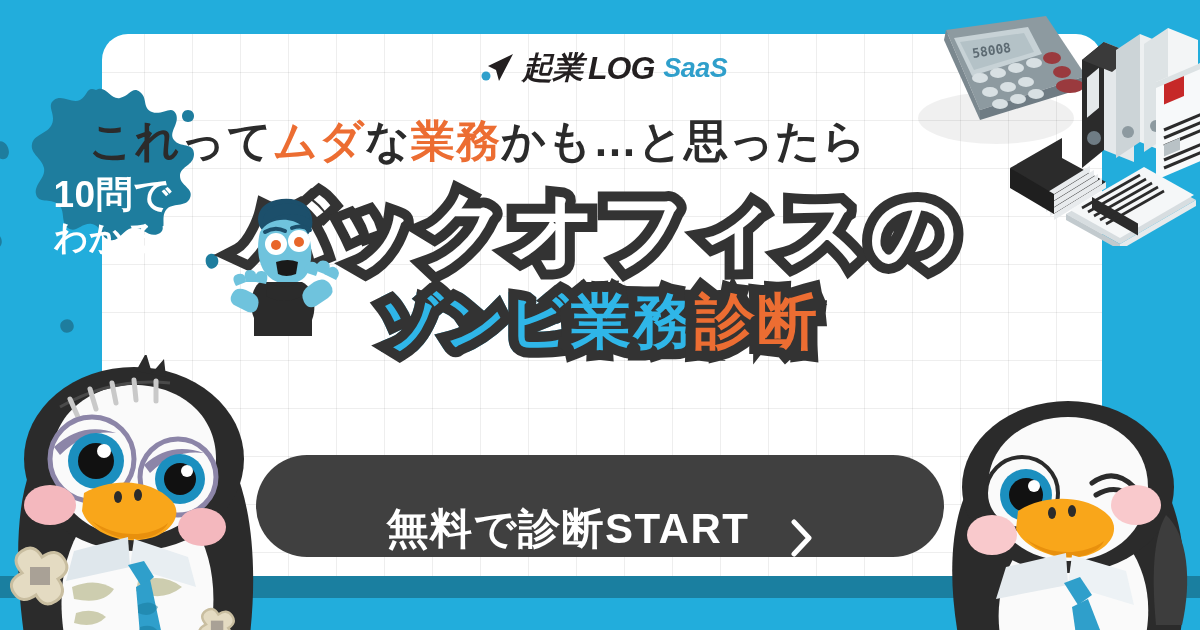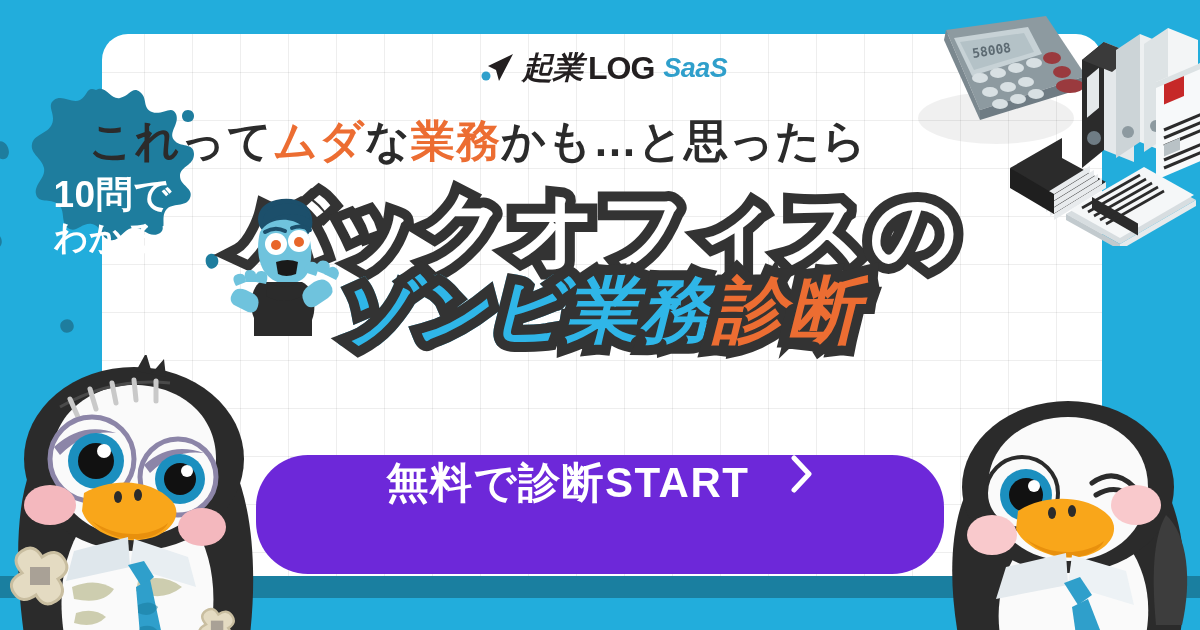--- a/index.html
+++ b/index.html
@@ -44,21 +44,21 @@
   .logo{
     position:absolute;left:481px;top:48px;height:40px;
     display:flex;align-items:center;gap:7px;
   }
   .logo .plane{width:34px;height:30px;position:relative;flex:0 0 auto;}
   .logo-jp{
     font-size:31px;font-weight:700;color:#231F20;font-style:italic;
     letter-spacing:-.5px;
   }
   .logo-en{
-    font-size:32px;font-weight:700;color:#231F20;
+    font-size:32px;font-weight:700;color:#231F20;font-style:italic;
     letter-spacing:-1px;margin-left:-2px;
   }
   .logo-saas{
     font-size:27px;font-weight:700;color:#2F9FCB;font-style:italic;
     letter-spacing:-.5px;margin-left:2px;
   }
 
   
   .tagline{
     position:absolute;left:0;top:112px;width:956px;text-align:center;
@@ -67,41 +67,41 @@
   }
   .tagline .hl{color:#EC6D32;}
 
   
   .headline{
     position:absolute;left:0;top:186px;width:1200px;text-align:center;
     line-height:1;
   }
   .hl-row{position:relative;white-space:nowrap;}
   .hl-row1{font-size:86px;font-weight:900;letter-spacing:2px;}
-  .hl-row2{font-size:72px;font-weight:900;letter-spacing:2px;margin-top:2px;font-style:italic;}
+  .hl-row2{font-size:60px;font-weight:900;letter-spacing:2px;margin-top:20px;}
 
   .stroked{
     position:relative;display:inline-block;
     -webkit-text-stroke:20px #333333;
     paint-order:stroke fill;
     color:#ffffff;
   }
   .stroked.white{color:#ffffff;}
   .zombie-word{
     color:#2FB6E8;
     background:linear-gradient(180deg,#3CBDEA 0%,#3CBDEA 48%,#1C9CCB 52%,#1C9CCB 100%);
     -webkit-background-clip:text;background-clip:text;
   }
   .orange-word{color:#EC6D32;}
 
   
   .cta{
-    position:absolute;left:256px;top:455px;width:688px;height:119px;
-    background:#6d28d9;border-radius:52px;
-    display:flex;align-items:flex-start;justify-content:center;gap:42px;
+    position:absolute;left:256px;top:455px;width:688px;height:102px;
+    background:#404040;border-radius:52px;
+    display:flex;align-items:flex-end;justify-content:center;gap:42px;
     cursor:pointer;border:none;padding:0;
   }
   .cta-label{
     color:#fff;font-size:42px;font-weight:700;letter-spacing:1.5px;white-space:nowrap;
   }
   .cta-chev{width:22px;height:38px;flex:0 0 auto;}
 
   
   .art{position:absolute;pointer-events:none;}
   .art svg{display:block;}

